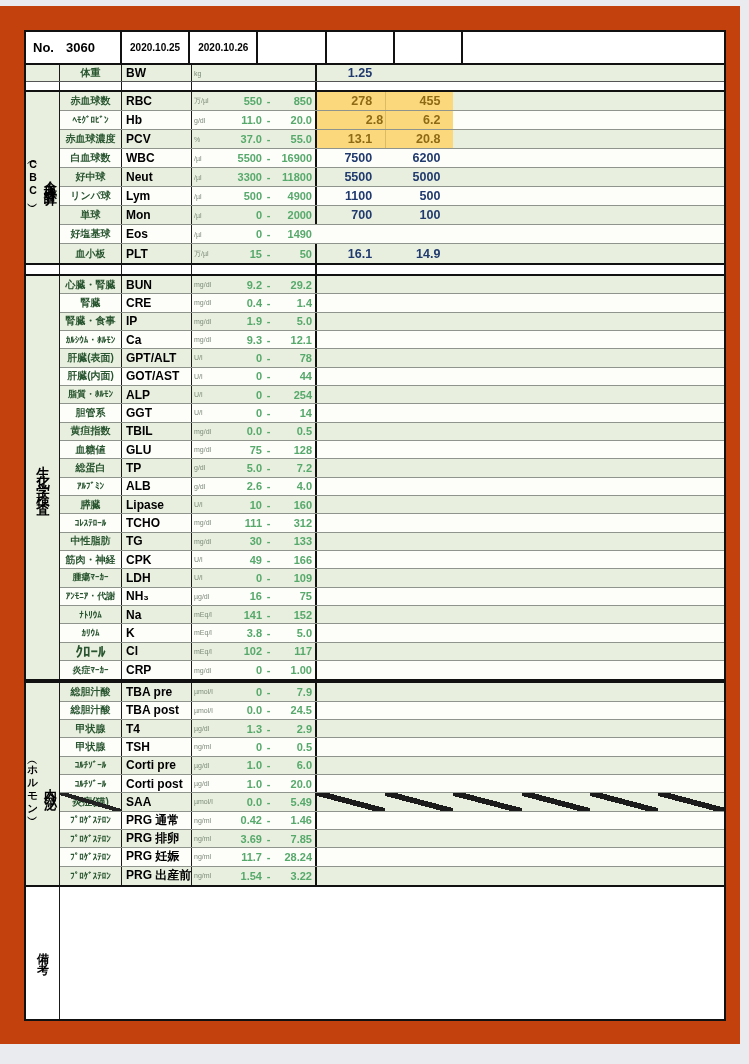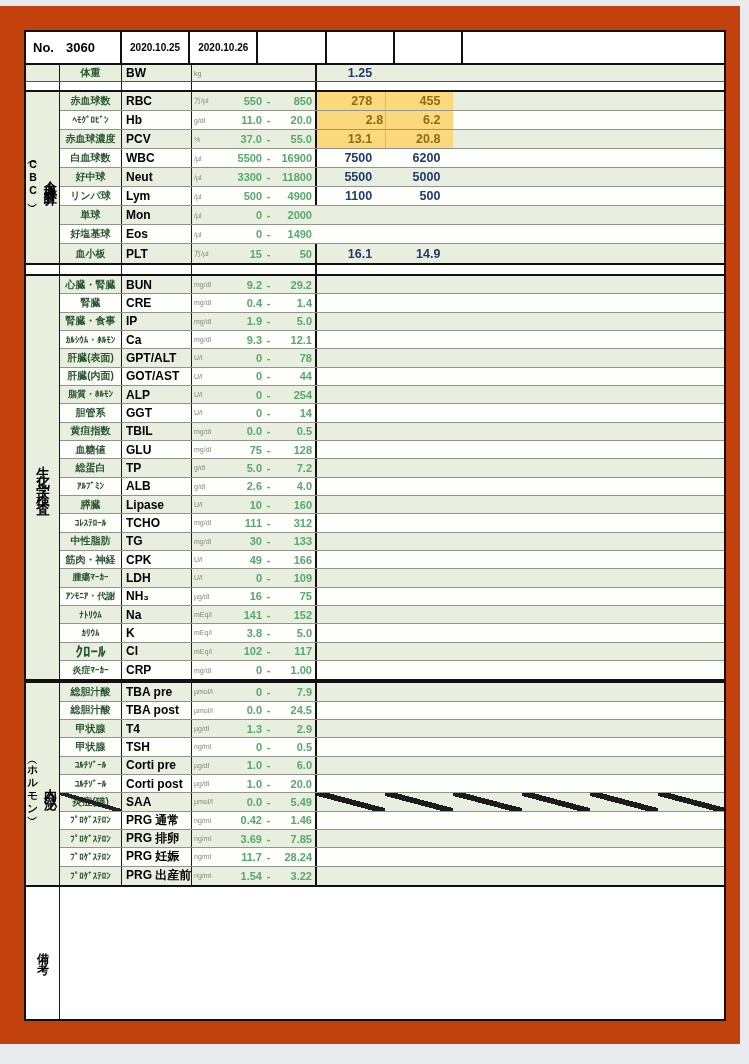--- a/index.html
+++ b/index.html
@@ -207,20 +207,24 @@
             </div>
             <div class="trow sg h19">
               <div class="c-desc">単球</div>
               <div class="c-item">Mon</div>
               <div class="c-unit">/µl</div>
               <div class="c-range">
                 <div class="mn">0</div>
                 <div class="dash">-</div>
                 <div class="mx">2000</div>
               </div>
+              <div class="c-data">
+                <div class="val" style="left: 0px;">700</div>
+                <div class="val" style="left: 68.2px;">100</div>
+              </div>
             </div>
             <div class="trow sw h19">
               <div class="c-desc">好塩基球</div>
               <div class="c-item">Eos</div>
               <div class="c-unit">/µl</div>
               <div class="c-range">
                 <div class="mn">0</div>
                 <div class="dash">-</div>
                 <div class="mx">1490</div>
               </div>

